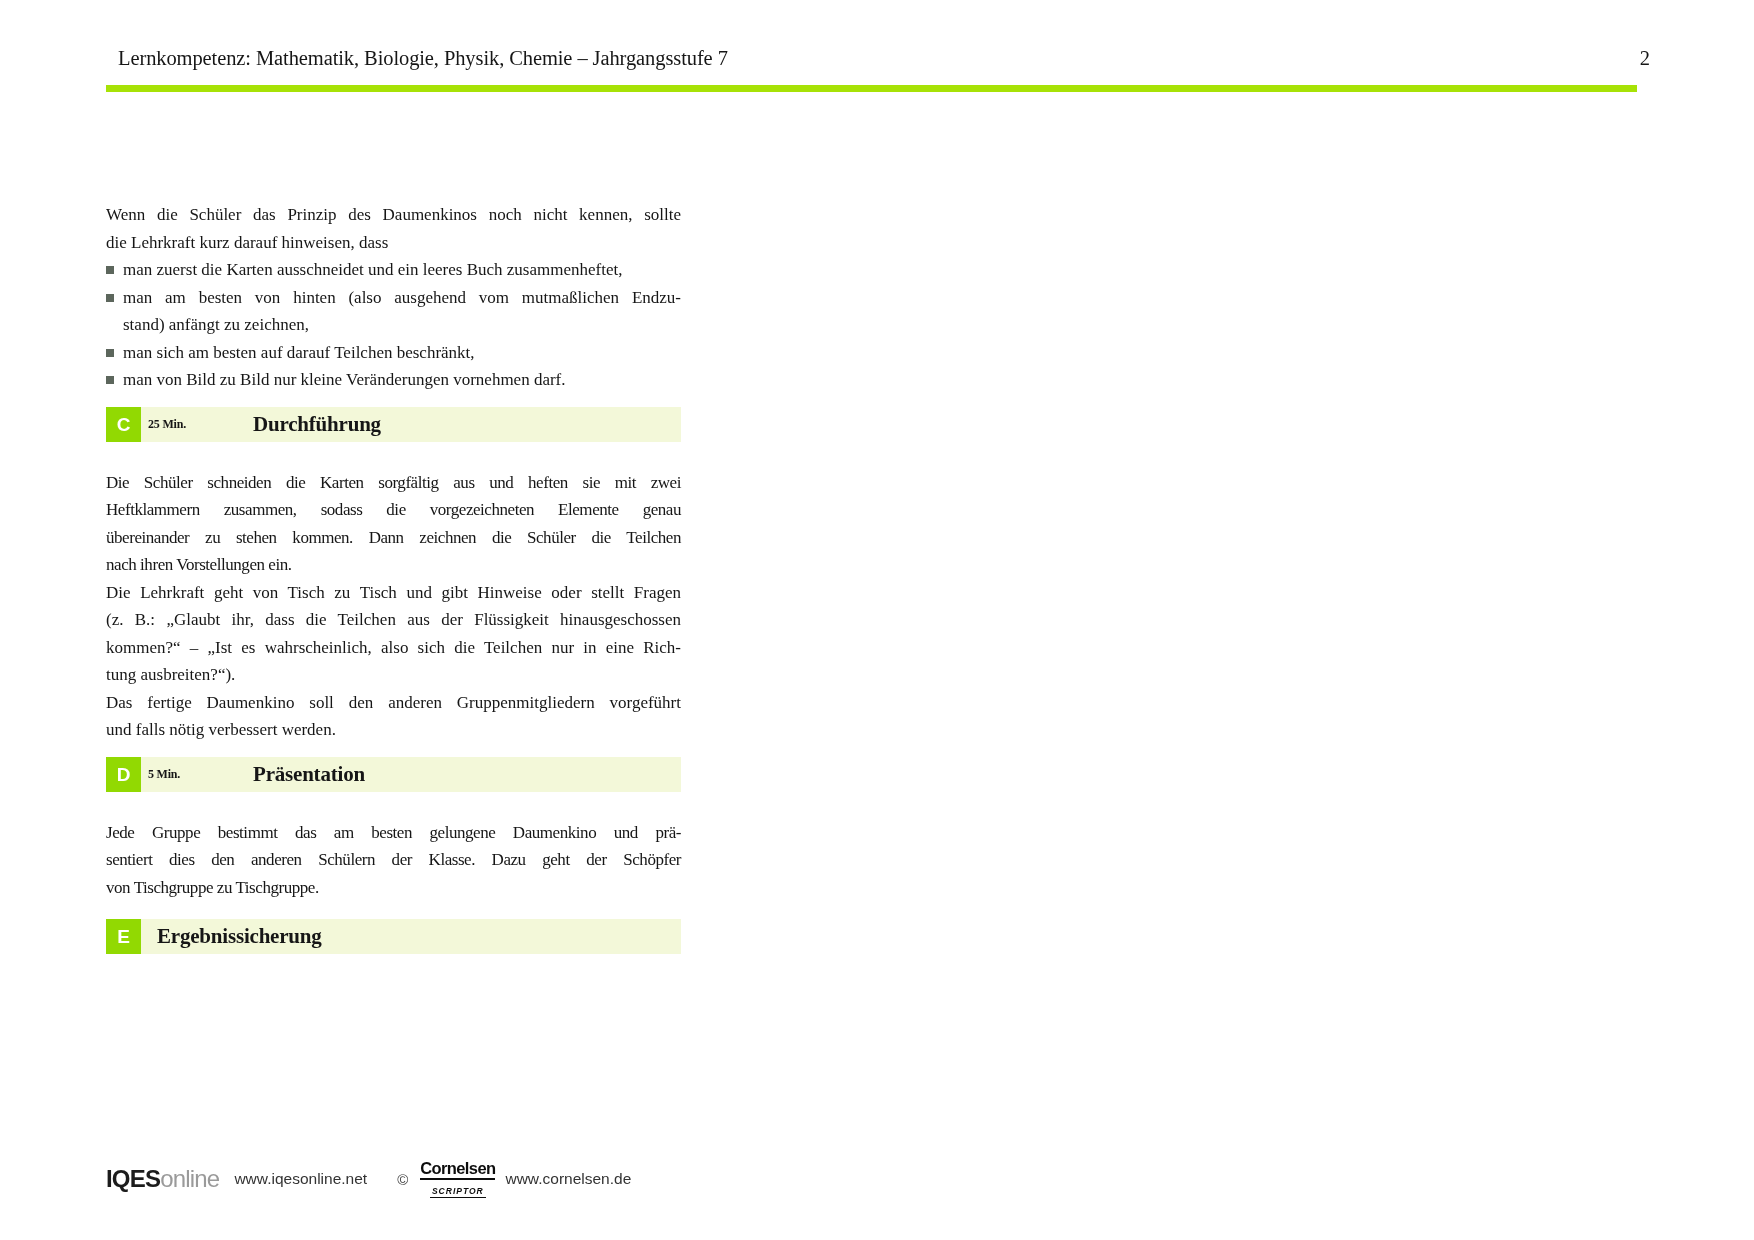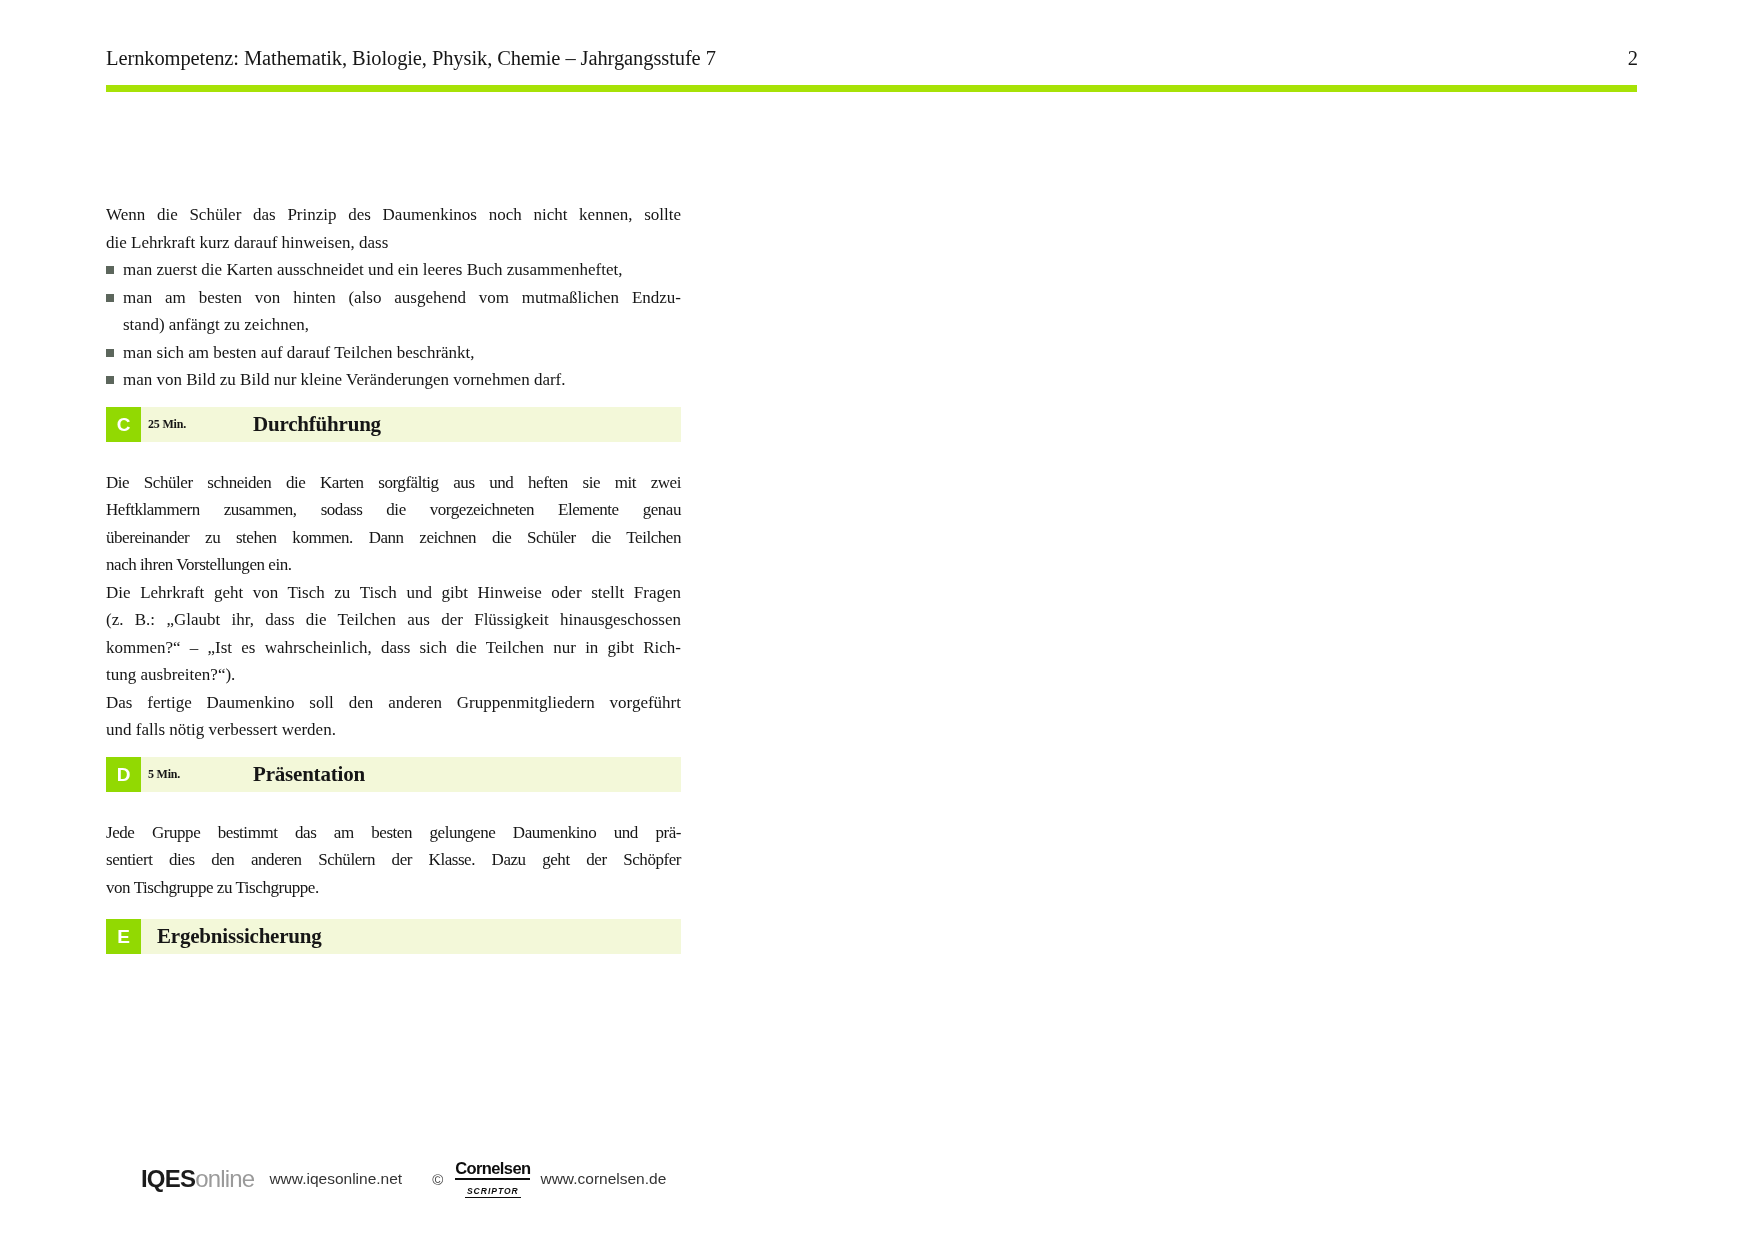--- a/index.html
+++ b/index.html
@@ -10,21 +10,21 @@
     height: 1240px;
     background: #ffffff;
     overflow: hidden;
     font-family: "Liberation Serif", serif;
     color: #161616;
   }
 
   
   .header-row {
     position: absolute;
-    left: 106px; top: 47px;
+    left: 118px; top: 47px;
     width: 1532px;
     display: flex;
     justify-content: space-between;
     align-items: baseline;
     font-size: 20.5px;
     letter-spacing: -0.1px;
     text-align: right;
   }
   .header-rule {
     position: absolute;
@@ -99,21 +99,21 @@
 
   
   .footer {
     position: absolute;
     left: 106px; top: 1160px;
     display: flex;
     align-items: center;
     font-family: "Liberation Sans", sans-serif;
     color: #3a3a3a;
   }
-  .iqes-logo { white-space: nowrap; letter-spacing: -0.8px; font-size: 24px; margin-left: 35px; }
+  .iqes-logo { white-space: nowrap; letter-spacing: -0.8px; font-size: 24px; }
   .iqes-bold { font-weight: bold; color: #1c1c1c; }
   .iqes-light { color: #9a9a9a; }
   .footer-url { font-size: 15.5px; color: #333333; }
   .url-iqes { margin-left: 15px; }
   .copyright { margin-left: 30px; font-size: 15px; color: #444444; }
   .cornelsen-logo {
     margin-left: 12px;
     display: inline-block;
     text-align: center;
     color: #0d0d0d;
@@ -193,21 +193,21 @@
 
     <div class="para bold">
         <div class="tline">Die Schüler schneiden die Karten sorgfältig aus und heften sie mit zwei</div>
         <div class="tline">Heftklammern zusammen, sodass die vorgezeichneten Elemente genau</div>
         <div class="tline">übereinander zu stehen kommen. Dann zeichnen die Schüler die Teilchen</div>
         <div class="tline last">nach ihren Vorstellungen ein.</div>
       </div>
     <div class="para">
         <div class="tline">Die Lehrkraft geht von Tisch zu Tisch und gibt Hinweise oder stellt Fragen</div>
         <div class="tline">(z. B.: „Glaubt ihr, dass die Teilchen aus der Flüssigkeit hinausgeschossen</div>
-        <div class="tline">kommen?“ – „Ist es wahrscheinlich, dass sich die Teilchen nur in gibt Rich-</div>
+        <div class="tline">kommen?“ – „Ist es wahrscheinlich, also sich die Teilchen nur in eine Rich-</div>
         <div class="tline last">tung ausbreiten?“).</div>
       </div>
     <div class="para">
         <div class="tline">Das fertige Daumenkino soll den anderen Gruppenmitgliedern vorgeführt</div>
         <div class="tline last">und falls nötig verbessert werden.</div>
       </div>
 
     <div class="bar" style="background-color: rgb(243, 248, 217);">
       <div class="badge" style="background-color: rgb(146, 217, 2);">D</div>
       <div class="bar-time">5 Min.</div>

